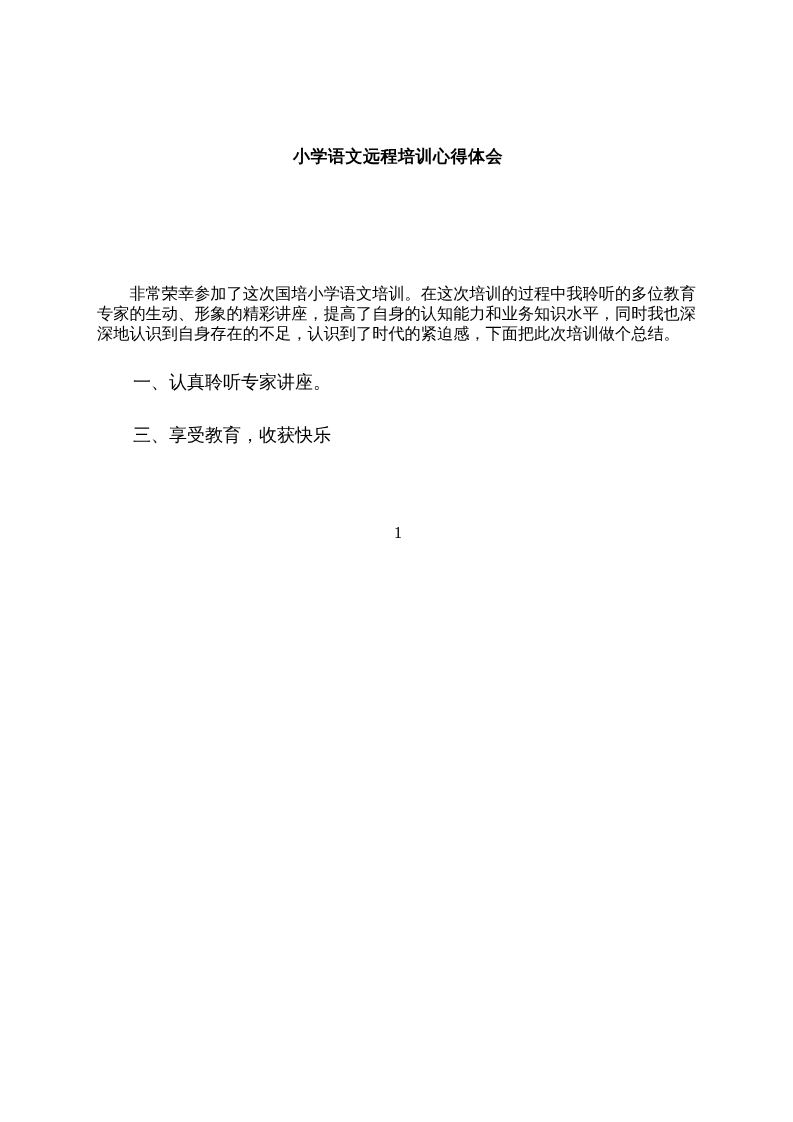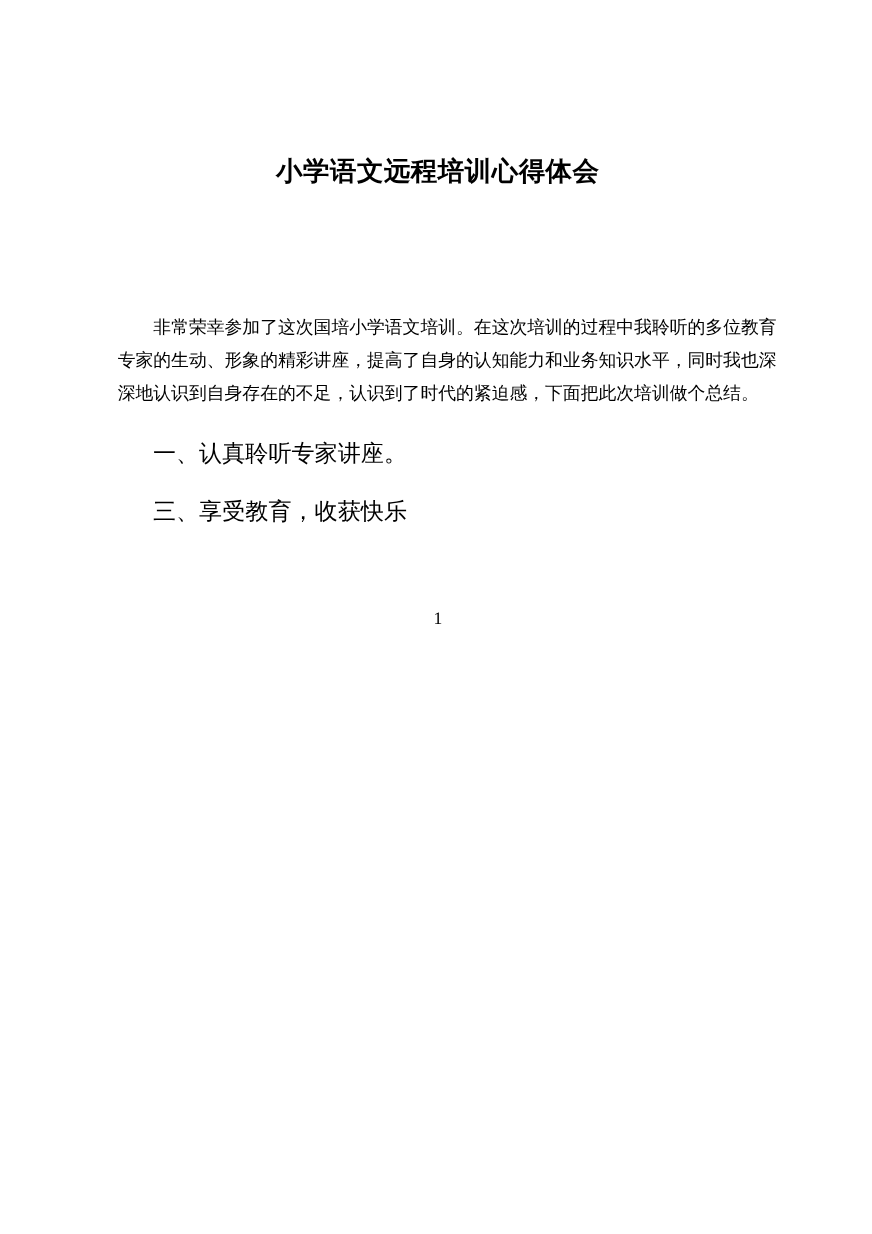--- a/index.html
+++ b/index.html
@@ -13,37 +13,37 @@
     height: 1122px;
     margin: 0 auto;
     background: #ffffff;
     color: #000000;
     font-family: "Liberation Sans", sans-serif;
     box-sizing: border-box;
     padding: 139px 94px 0 97px;
     overflow: hidden;
   }
   .doc-title {
-    font-size: 24px;
+    font-size: 17px;
     font-weight: bold;
     line-height: 36px;
     text-align: center;
     letter-spacing: 0.5px;
     margin: 0 0 108px 0;
   }
   .para {
     font-size: 16.2px;
-    line-height: 30px;
-    margin: 10px;
+    line-height: 20px;
+    margin: 0;
     white-space: pre;        
     text-indent: 2em;        
     letter-spacing: 0;
   }
   .heading {
-    font-size: 21px;
+    font-size: 18px;
     line-height: 27px;
     margin: 26px 0;
     text-indent: 2em;
     white-space: pre;
   }
   .page-number {
     margin-top: 70px;
     text-align: center;
     font-family: "Liberation Serif", serif;
     font-size: 16px;

